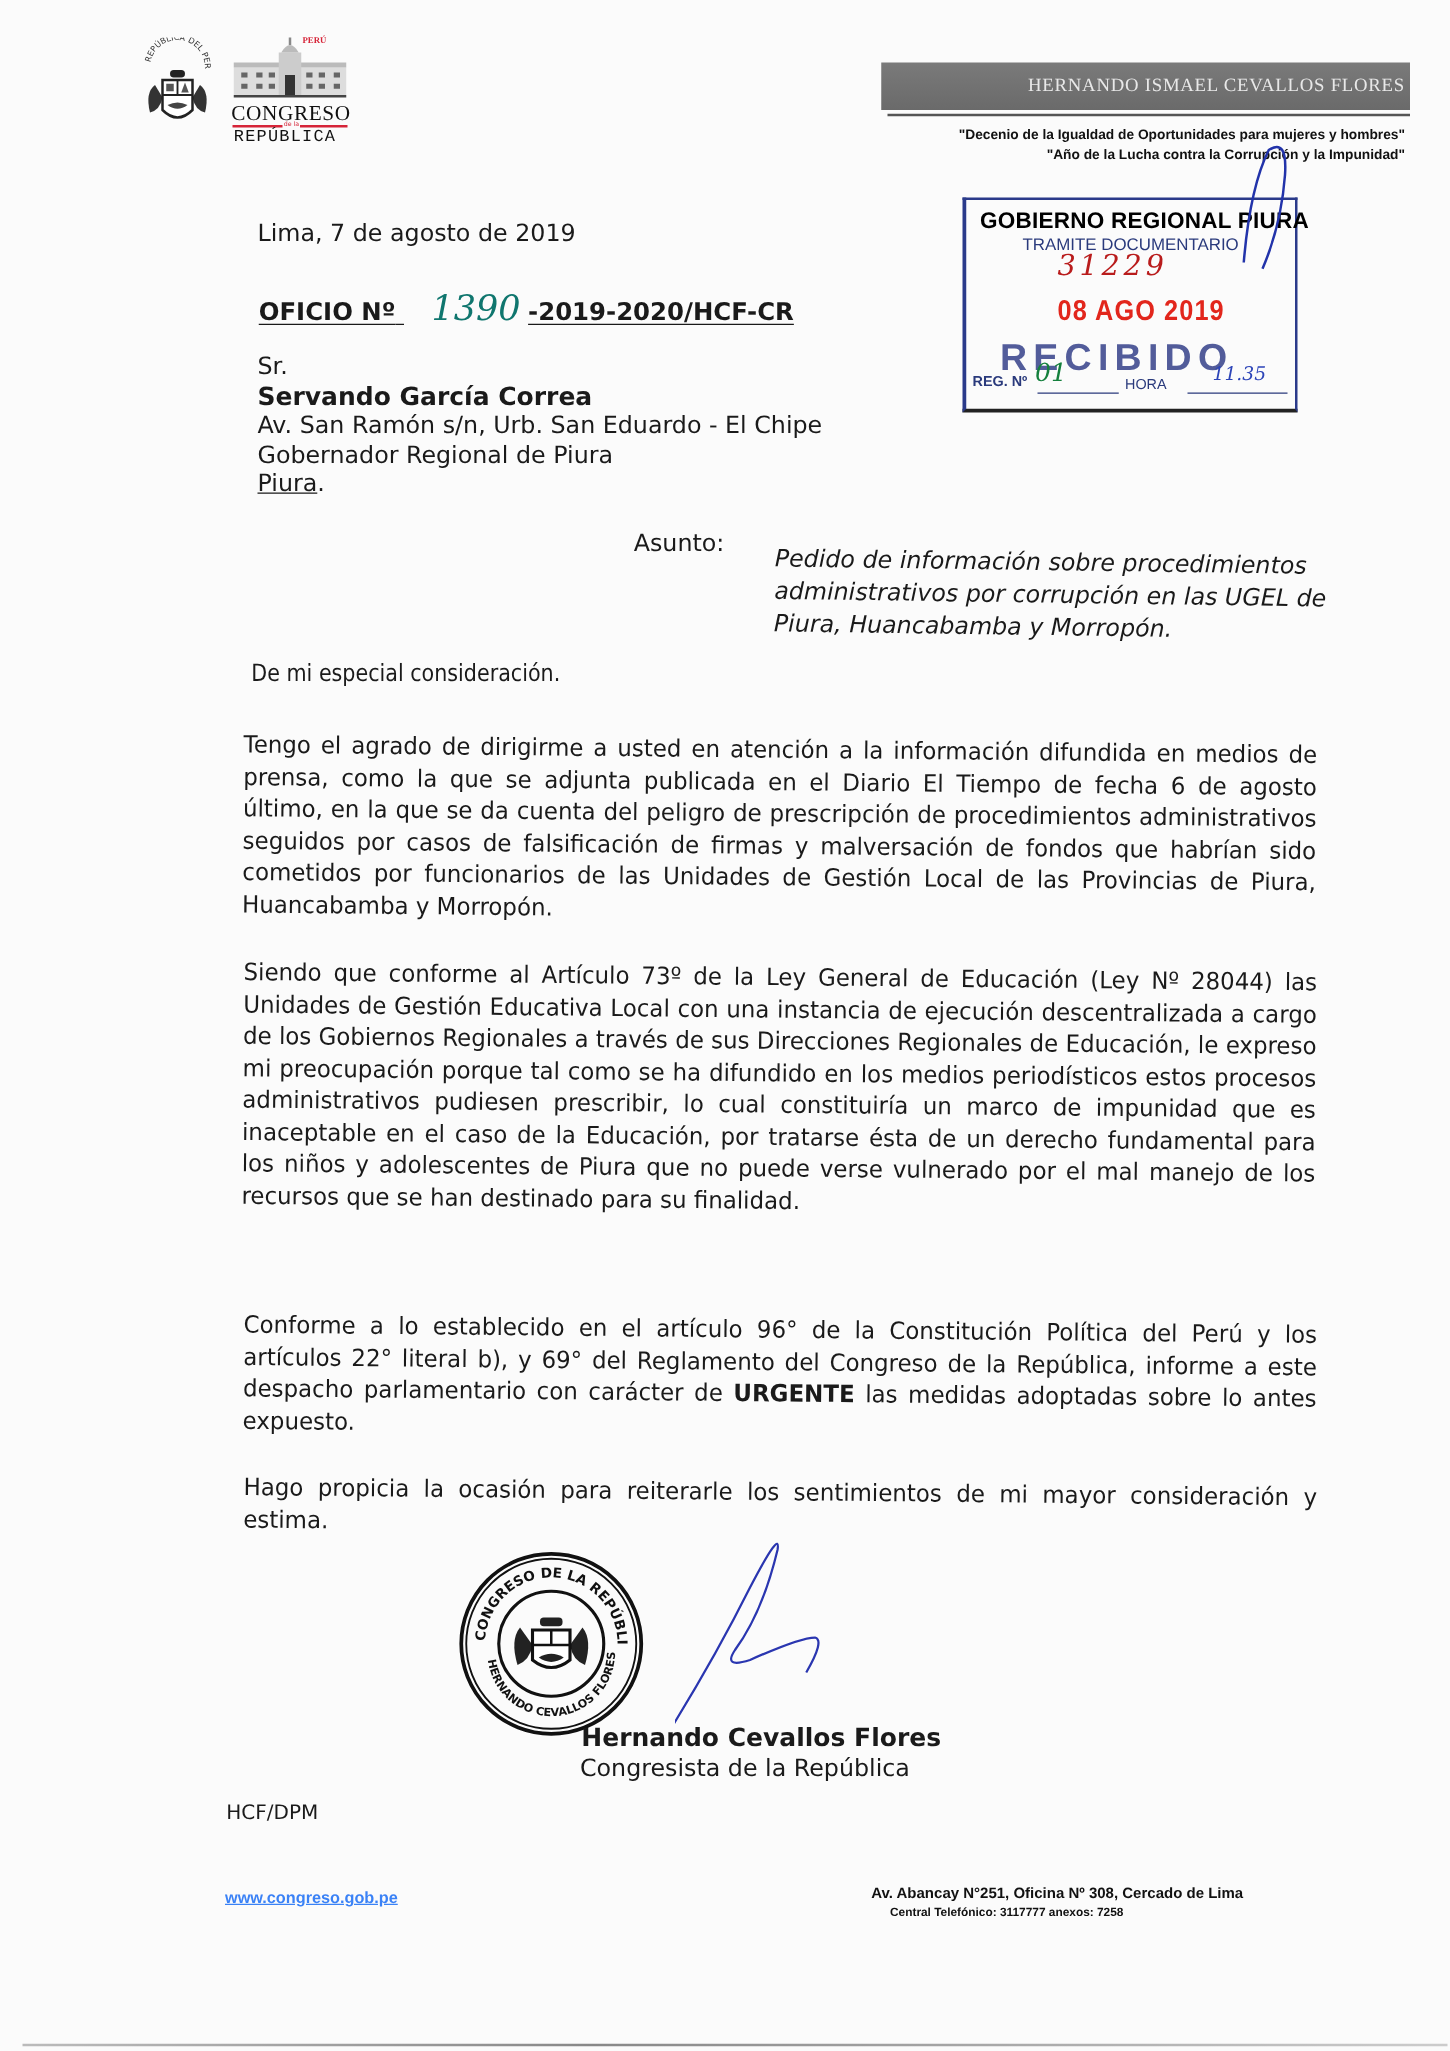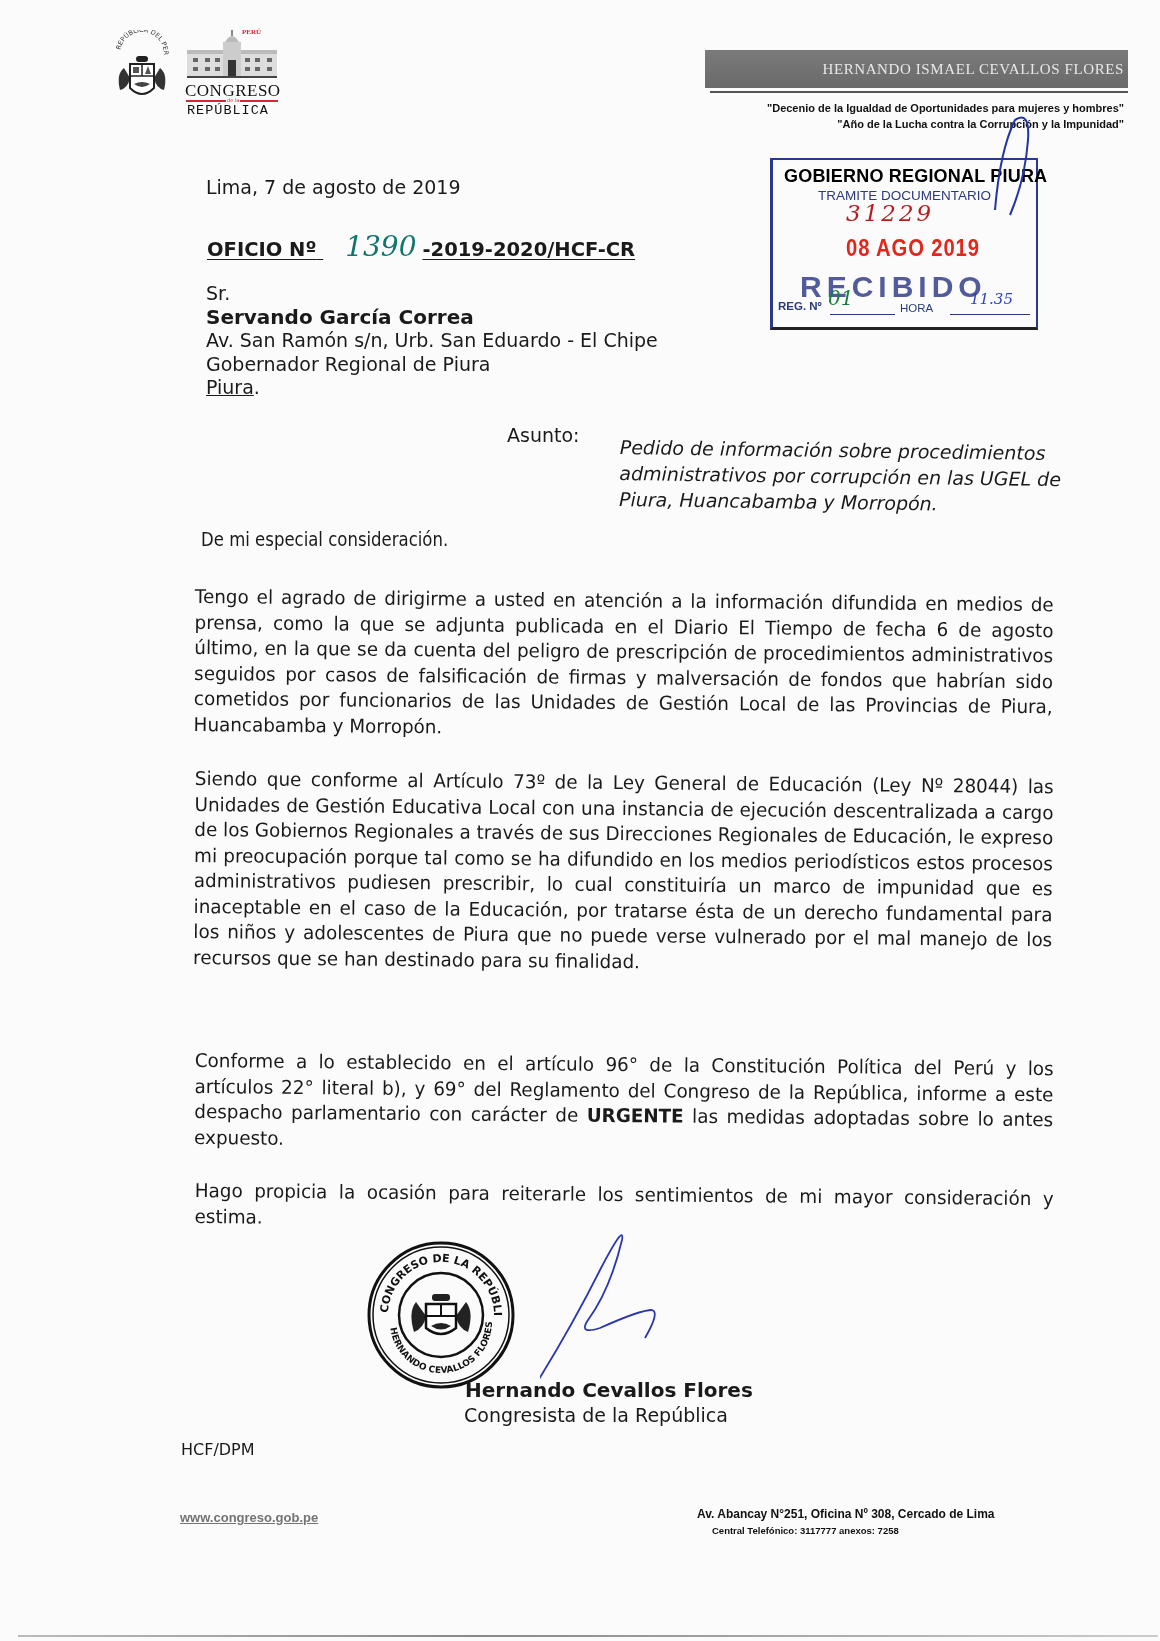--- a/index.html
+++ b/index.html
@@ -62,21 +62,21 @@
   .p4 { top:1178px; transform:rotate(0.55deg) scaleX(0.965); width:890px; }
 
   
   .seal { left:366px; top:1240px; width:150px; height:150px; }
   .signature { left:540px; top:1230px; width:200px; height:210px; }
   .sig-name { left:465px; top:1378px; font-weight:bold; font-size:20px; }
   .sig-title { left:464px; top:1404px; font-size:19px;text-align:center; }
 
   .initials { left:181px; top:1440px; font-size:16px; }
 
-  .web { left:180px; top:1510px; font-family:"Liberation Sans", sans-serif; font-weight:bold; font-size:13px; color:#737373; text-decoration:underline; }
+  .web { left:180px; top:1510px; font-family:"Liberation Sans", sans-serif; font-weight:bold; font-size:13px; color:#3b82f6; text-decoration:underline; }
   .addr-foot { left:697px; top:1507px; font-family:"Liberation Sans", sans-serif; font-weight:bold; font-size:12px; color:#111; }
   .tel-foot { left:712px; top:1525px; font-family:"Liberation Sans", sans-serif; font-weight:bold; font-size:9.5px; color:#111; }
 
   .bottom-edge { left:18px; top:1635px; width:1140px; height:2px; background:linear-gradient(90deg,#bbb,#888 40%,#ccc); }
 </style>
 </head>
 <body>
 
 <div class="abs coat">
   <svg width="60" height="80" viewBox="0 0 60 80">

